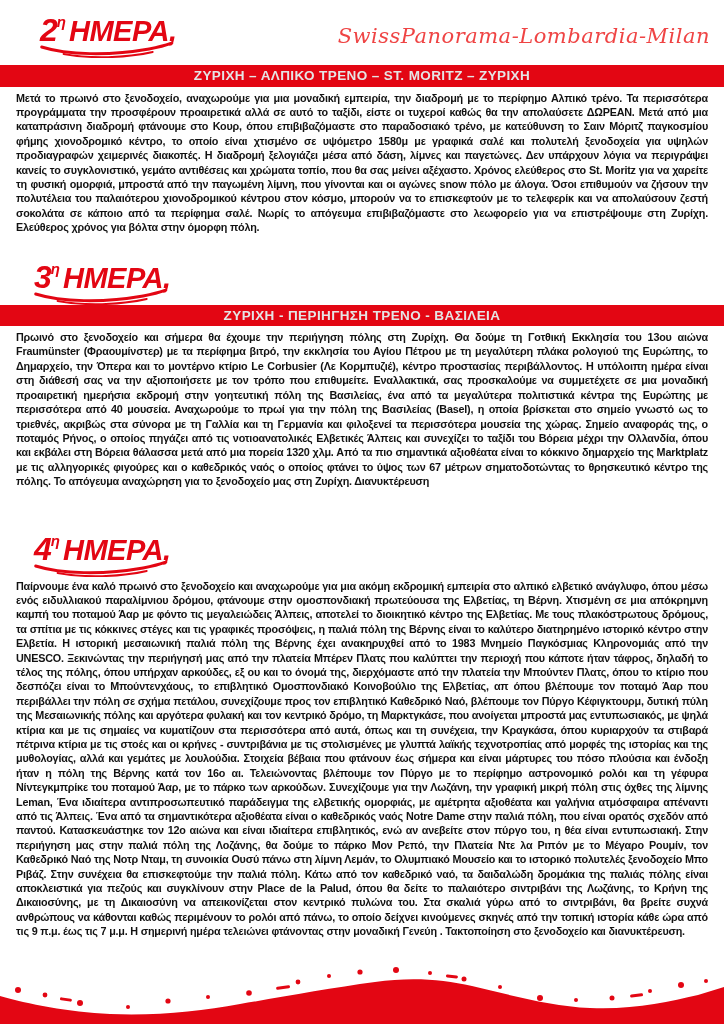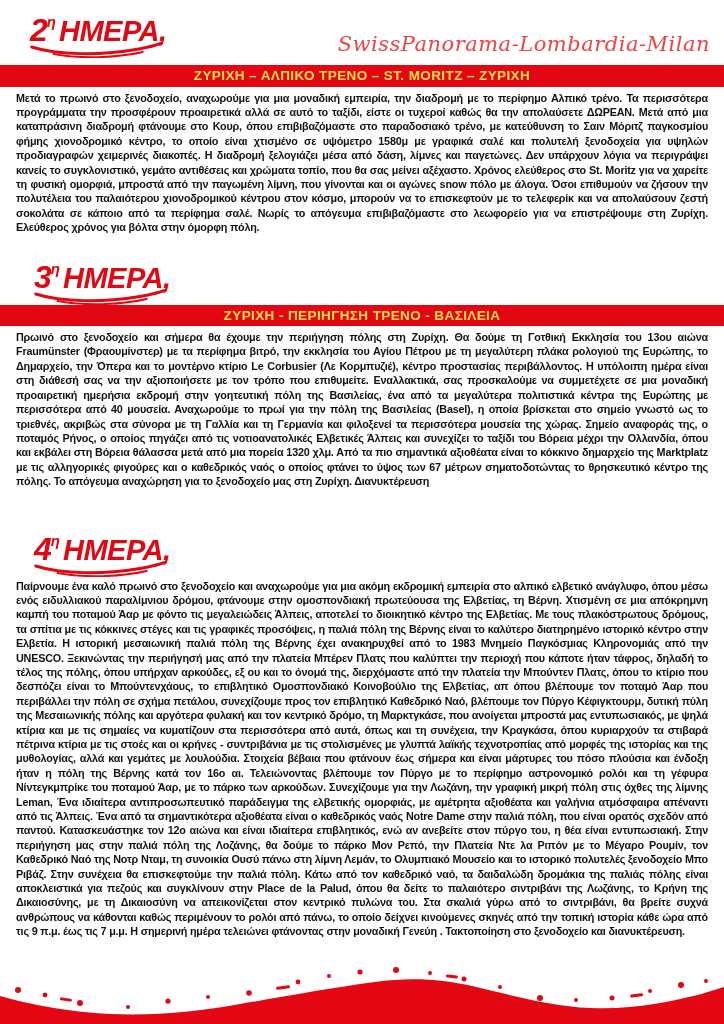--- a/index.html
+++ b/index.html
@@ -10,22 +10,22 @@
     width: 724px; height: 1024px;
     margin: 0 auto;
     background: #fff;
     overflow: hidden;
     font-family: "Liberation Sans", sans-serif;
   }
   
   .page-header {
     display: flex;
     justify-content: space-between;
-    align-items: flex-end;
-    padding: 14px 14px 0 30px;
+    align-items: center;
+    padding: 14px 14px 0 40px;
   }
   .brand {
     font-family: "DejaVu Serif", serif;
     font-style: italic;
     font-size: 21px;
     letter-spacing: 0.5px;
     color: #ef4444;
     margin-top: 2px;
     white-space: nowrap;
   }
@@ -44,21 +44,21 @@
   .day-word { font-size: 29px; letter-spacing: -0.5px; }
   .swoosh {
     position: absolute;
     left: -2px; bottom: -2px;
     width: 100%; height: 16px;
     color: var(--accent);
   }
   
   .banner {
     background: var(--accent);
-    color: #fde047;
+    color: #e5e5e5;
     text-align: center;
     font-weight: 700;
     font-size: 13.5px;
     letter-spacing: 0.4px;
     padding: 3px 0 3.5px;
   }
   .sec2 .banner { margin-top: 9px; }
   
   .body-text {
     margin: 4px 16px 0;

